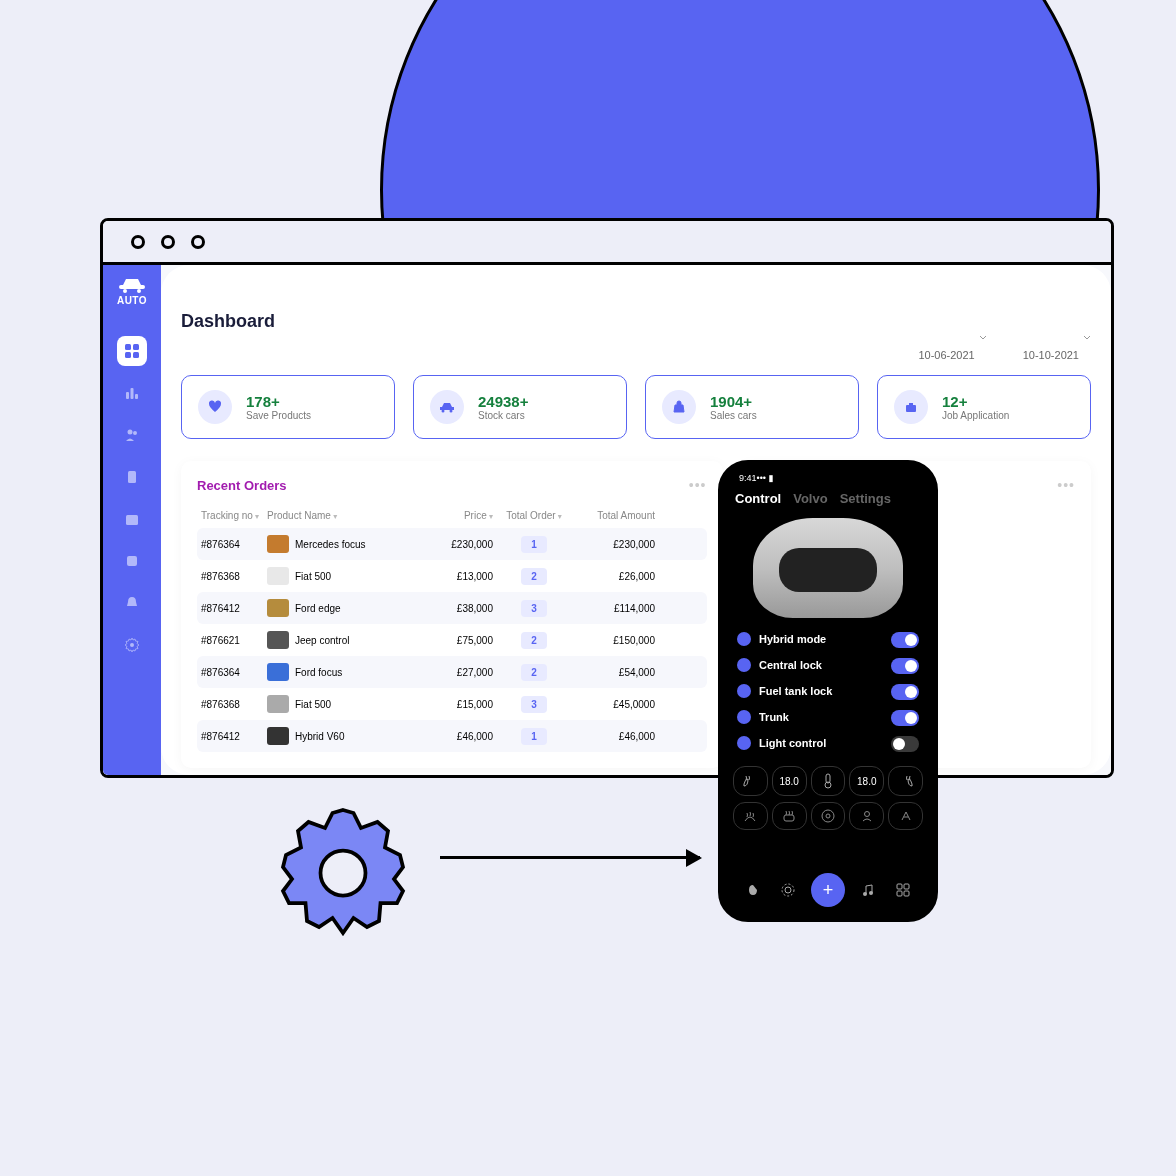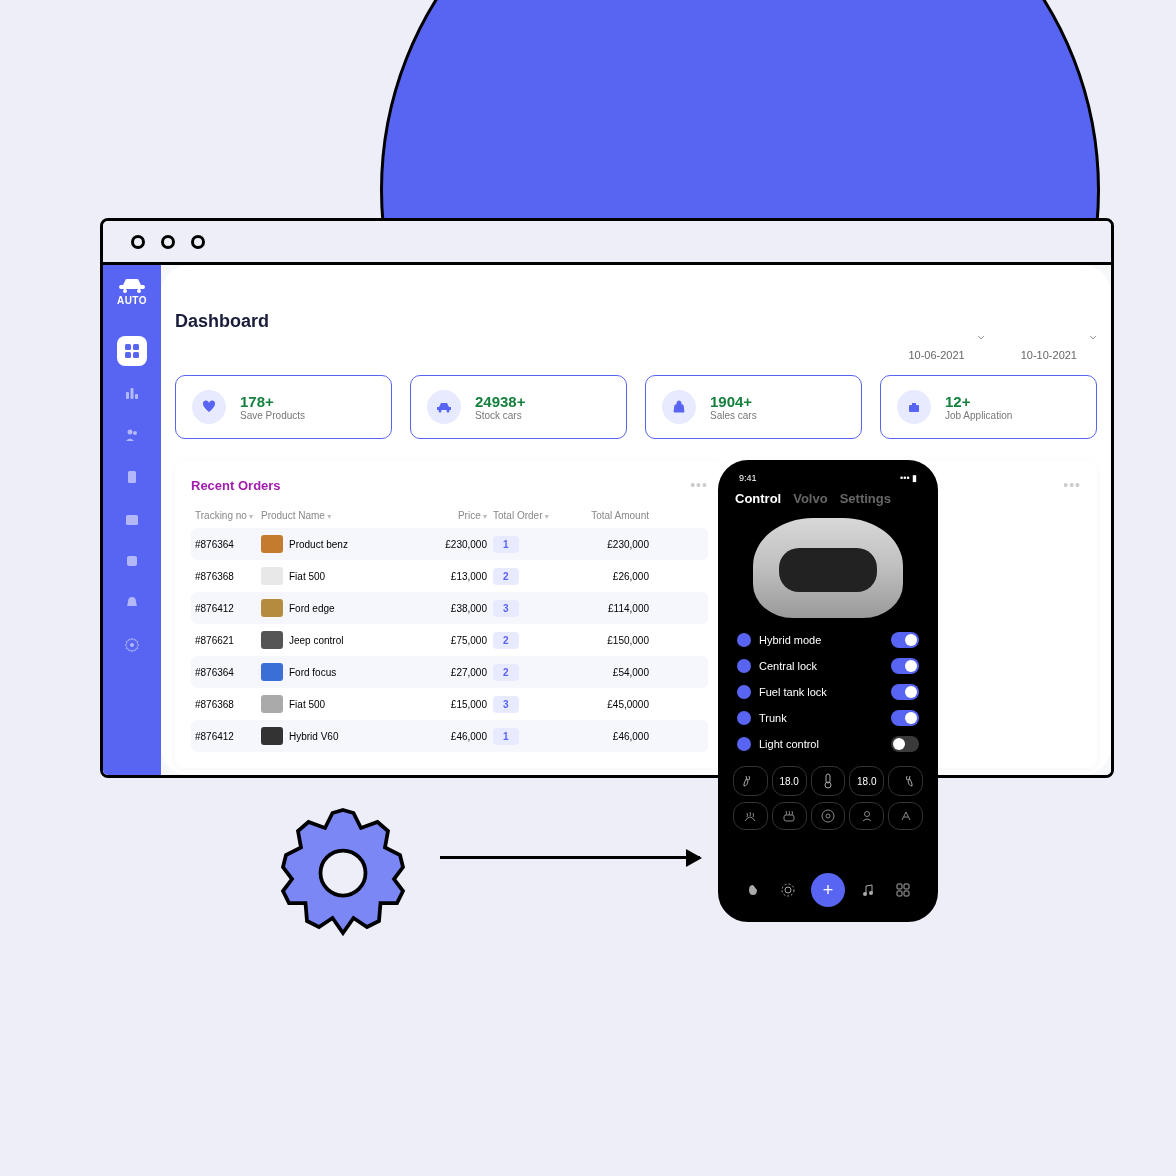--- a/index.html
+++ b/index.html
@@ -34,25 +34,25 @@
 .logo svg { display: block; margin: 0 auto 2px; }
 .logo-text { font-size: 10px; font-weight: 700; letter-spacing: 0.5px; }
 .nav-item {
   width: 30px; height: 30px; border-radius: 8px;
   display: flex; align-items: center; justify-content: center;
   margin-bottom: 12px; cursor: pointer;
 }
 .nav-item.active { background: #fff; }
 .nav-item svg { fill: #b2b8fa; }
 .nav-item.active svg { fill: #5864f2; }
-.main { flex: 1; padding: 16px 14px; background: #fff; overflow: hidden; border-radius: 28px; }
+.main { flex: 1; padding: 16px 20px; background: #fff; overflow: hidden; border-radius: 28px; }
 .head-row { display: flex; justify-content: space-between; align-items: center; margin-bottom: 14px; }
 .title { font-size: 18px; font-weight: 700; color: #1a1d3a; }
 .dates { display: flex; gap: 36px; font-size: 11px; color: #666; }
-.dates span { display: inline-flex; align-items: center; gap: 12px; margin-top: 34px; }
+.dates span { display: inline-flex; align-items: center; gap: 4px; margin-top: 34px; }
 .cards { display: flex; gap: 18px; margin-bottom: 22px; }
 .card {
   flex: 1; border: 1px solid #5864f2; border-radius: 10px;
   padding: 14px 16px; display: flex; align-items: center; gap: 14px;
 }
 .card-icon {
   width: 34px; height: 34px; border-radius: 50%;
   background: #e8eaff; display: flex; align-items: center; justify-content: center;
 }
 .card-icon svg { fill: #5864f2; }
@@ -82,51 +82,51 @@
 .order-row .thumb {
   width: 22px; height: 18px; border-radius: 3px; display: inline-block;
   margin-right: 6px; vertical-align: middle;
 }
 .pname span { vertical-align: middle; }
 .pill {
   display: inline-block; background: #e8eaff; color: #5864f2;
   border-radius: 4px; padding: 3px 10px; font-size: 10px; font-weight: 600;
 }
 .tar { text-align: right; }
-.tac { text-align: left; }
+.tac { text-align: center; }
 .top-item { display: flex; gap: 10px; margin-bottom: 18px; }
 .top-img { width: 42px; height: 42px; border-radius: 6px; }
 
 
 .phone {
   position: absolute; left: 718px; top: 460px;
   width: 220px; height: 462px;
   border: 3px solid #000; border-radius: 30px;
   background: #000; padding: 8px 10px 12px;
   color: #fff; display: flex; flex-direction: column;
 }
-.status-bar { display: flex; justify-content: space-between; font-size: 9px; padding: 2px 8px 8px; }
+.status-bar { display: flex; font-size: 9px; padding: 2px 8px 8px; }
 .tabs { display: flex; gap: 12px; font-size: 13px; margin-bottom: 6px; padding: 0 4px; }
 .tab { color: #666; font-weight: 600; }
 .tab.active { color: #fff; }
 .car-view { display: flex; justify-content: center; padding: 6px 0 10px; }
 .car-top {
   width: 150px; height: 100px; position: relative;
 }
 .car-body {
   position: absolute; inset: 0;
   background: linear-gradient(180deg, #d8d8d8 0%, #bfbfbf 50%, #999 100%);
   border-radius: 60px 60px 40px 40px / 48px 48px 34px 34px;
 }
 .car-win {
   position: absolute; left: 26px; top: 30px; width: 98px; height: 44px;
   background: #222; border-radius: 20px;
 }
 .controls { display: flex; flex-direction: column; gap: 10px; padding: 4px 6px; font-size: 11px; }
-.ctrl-row { display: flex; align-items: center; justify-content: space-between; }
+.ctrl-row { display: flex; align-items: flex-start; justify-content: space-between; font-weight: bold; }
 .ctrl-left { display: flex; align-items: center; gap: 8px; }
 .ctrl-dot {
   width: 14px; height: 14px; border-radius: 50%; background: #5864f2;
   display: flex; align-items: center; justify-content: center; font-size: 7px;
 }
 .toggle {
   width: 28px; height: 16px; border-radius: 8px; position: relative;
 }
 .toggle.on { background: #5864f2; }
 .toggle.off { background: #3a3a3a; }
@@ -317,21 +317,21 @@
           <div class="order-head">
             <div class="sort">Tracking no</div>
             <div class="sort">Product Name</div>
             <div class="sort tar">Price</div>
             <div class="sort tac">Total Order</div>
             <div class="tar">Total Amount</div>
           </div>
           <div id="orders-body">
               <div class="order-row alt">
                 <div>#876364</div>
-                <div class="pname"><span class="thumb" style="background:#c47b2e"></span><span>Product benz</span></div>
+                <div class="pname"><span class="thumb" style="background:#c47b2e"></span><span>Mercedes focus</span></div>
                 <div class="tar">£230,000</div>
                 <div class="tac"><span class="pill">1</span></div>
                 <div class="tar">£230,000</div>
               </div>
               <div class="order-row">
                 <div>#876368</div>
                 <div class="pname"><span class="thumb" style="background:#e8e8e8"></span><span>Fiat 500</span></div>
                 <div class="tar">£13,000</div>
                 <div class="tac"><span class="pill">2</span></div>
                 <div class="tar">£26,000</div>

